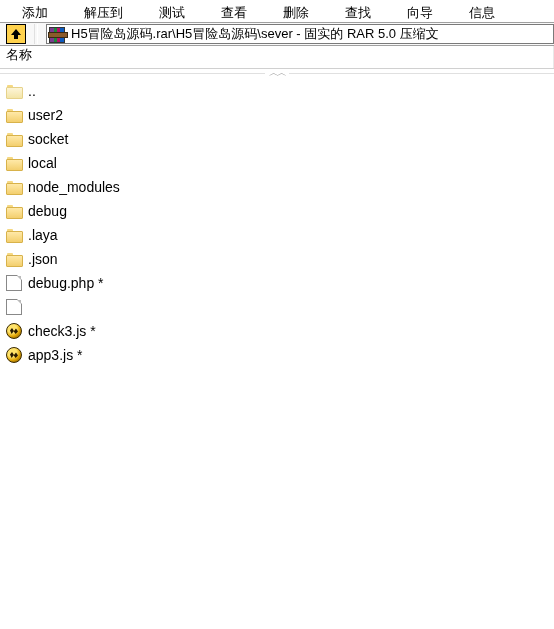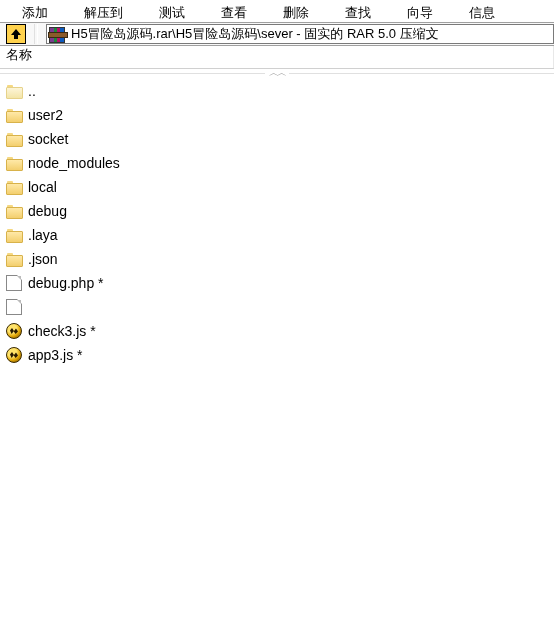--- a/index.html
+++ b/index.html
@@ -267,25 +267,25 @@
     <div class="row">
       <span class="icon folder"></span>
       <span class="label">user2</span>
     </div>
     <div class="row">
       <span class="icon folder"></span>
       <span class="label">socket</span>
     </div>
     <div class="row">
       <span class="icon folder"></span>
+      <span class="label">local</span>
+    </div>
+    <div class="row">
+      <span class="icon folder"></span>
       <span class="label">node_modules</span>
-    </div>
-    <div class="row">
-      <span class="icon folder"></span>
-      <span class="label">local</span>
     </div>
     <div class="row">
       <span class="icon folder"></span>
       <span class="label">debug</span>
     </div>
     <div class="row">
       <span class="icon folder"></span>
       <span class="label">.laya</span>
     </div>
     <div class="row">

